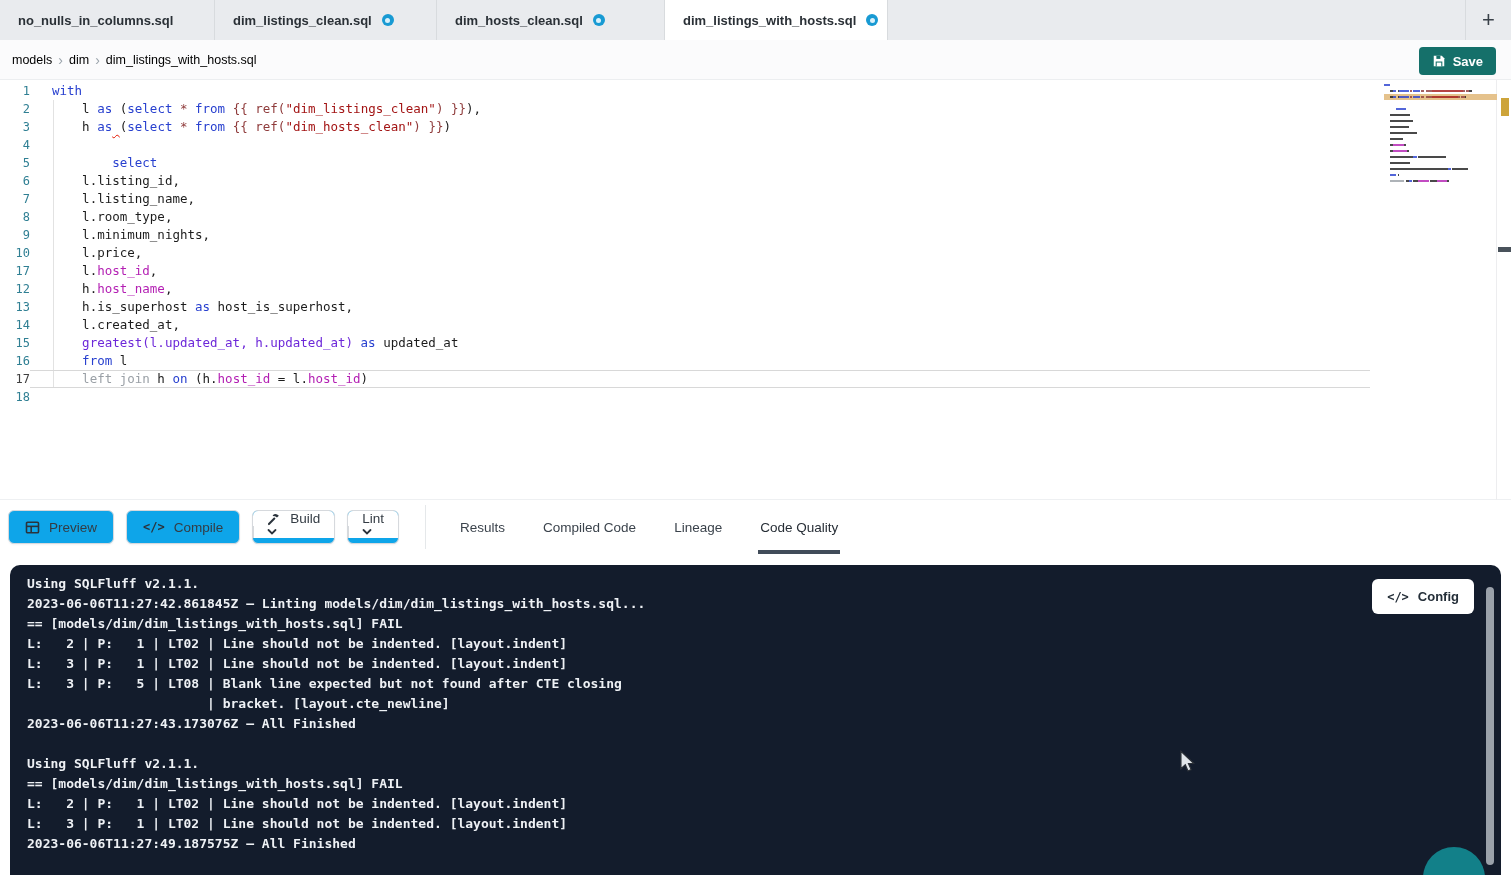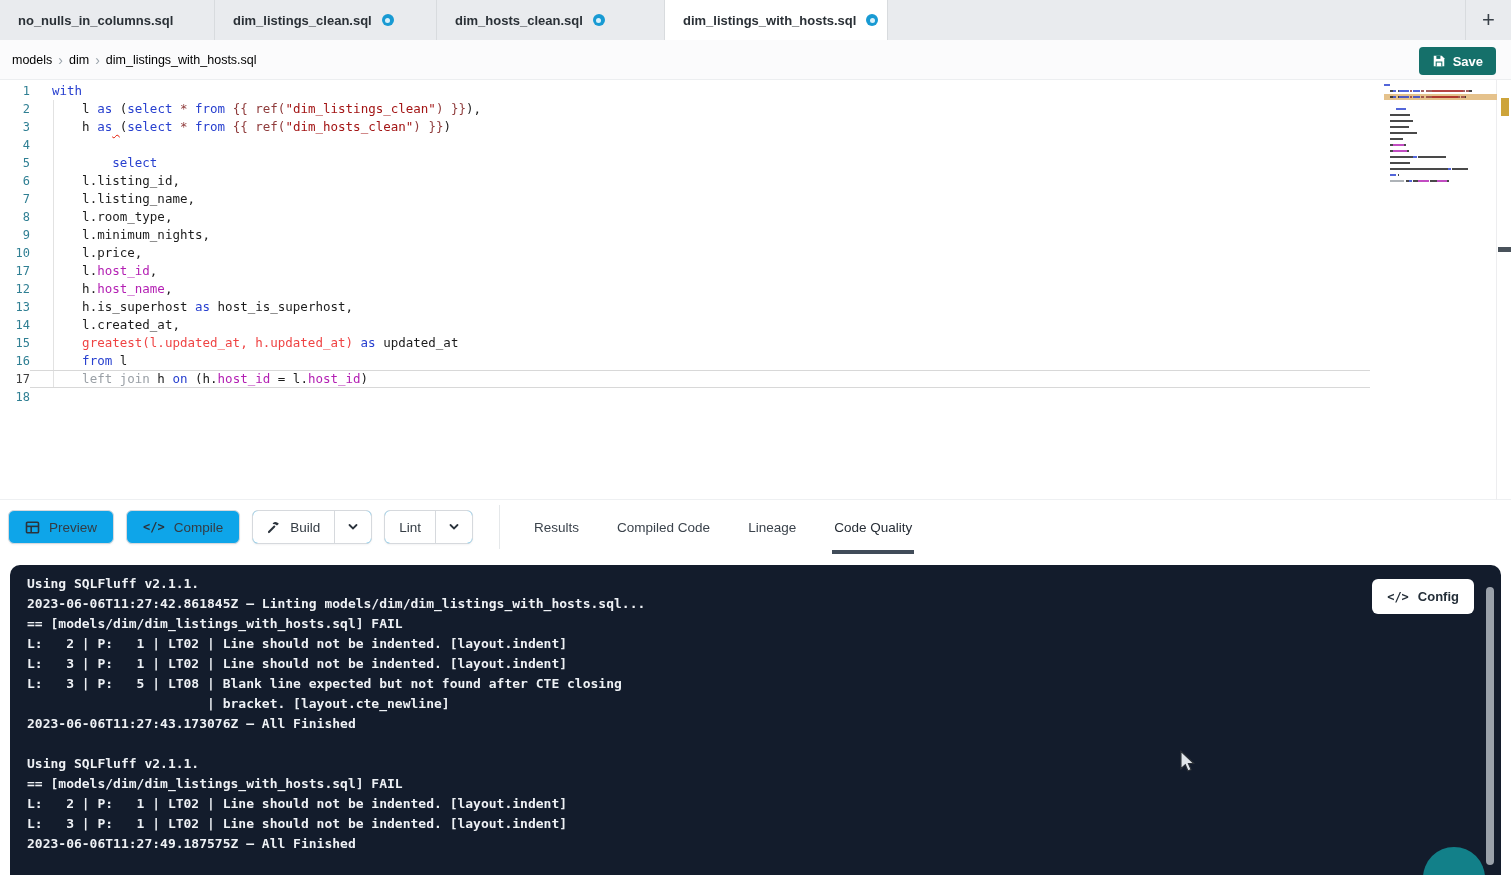--- a/index.html
+++ b/index.html
@@ -53,21 +53,21 @@
   .mk-warn { position:absolute; left:1501px; top:18px; width:8px; height:18px; }
   .mk-dark { position:absolute; left:1498px; top:167px; width:13px; height:5px; background:#49525b; }
 
   
   .actionbar { height:54px; display:flex; align-items:stretch; background:#fff; }
   .btn-group { display:flex; align-items:center; gap:12px; padding-left:8px; }
   .btn, .split { border:1px solid #d6d9dd; border-radius:6px; background:#0ea5e9;
                  box-shadow:0 1px 2px rgba(16,24,40,.05); }
   .btn { height:34px; display:flex; align-items:center; gap:9px; padding:0 16px;
          font-size:13.5px; color:#343c44; font-weight:500; cursor:pointer; }
-  .split { display:flex; overflow:hidden; height:34px; }
+  .split { display:flex; overflow:hidden; height:34px;flex-direction:column; }
   .seg { display:flex; align-items:center; gap:9px; padding:0 14px; font-size:13.5px;
          color:#343c44; font-weight:500; cursor:pointer; background:#fff; }
   .seg.caret { border-left:1px solid #d6d9dd; padding:0 12px; }
   .vdiv { width:1px; background:#e5e8ea; margin:5px 0 5px 26px; }
   .rtabs { display:flex; margin-left:15px; }
   .rtab { display:flex; align-items:center; padding:0 2px; margin:0 17px;
           border-bottom:4px solid transparent; border-top:4px solid transparent;
           font-size:13.5px; color:#3b434c; cursor:pointer; white-space:nowrap; }
   .rtab.active { border-bottom-color:#414c59; color:#272e36; }
 
@@ -196,21 +196,21 @@
       <div class="code-line">
         <span class="gutter">13</span>
         <span class="lcontent"><span style="color: rgb(28, 28, 28);">    h.is_superhost </span><span style="color: rgb(40, 64, 207);">as</span><span style="color: rgb(28, 28, 28);"> host_is_superhost,</span></span>
       </div>
       <div class="code-line">
         <span class="gutter">14</span>
         <span class="lcontent"><span style="color: rgb(28, 28, 28);">    l.created_at,</span></span>
       </div>
       <div class="code-line">
         <span class="gutter">15</span>
-        <span class="lcontent"><span style="color: #ef4444;">    greatest(l.updated_at, h.updated_at) </span><span style="color: rgb(40, 64, 207);">as</span><span style="color: rgb(28, 28, 28);"> updated_at</span></span>
+        <span class="lcontent"><span style="color: #6d28d9;">    greatest(l.updated_at, h.updated_at) </span><span style="color: rgb(40, 64, 207);">as</span><span style="color: rgb(28, 28, 28);"> updated_at</span></span>
       </div>
       <div class="code-line">
         <span class="gutter">16</span>
         <span class="lcontent"><span style="color: rgb(28, 28, 28);">    </span><span style="color: rgb(40, 64, 207);">from</span><span style="color: rgb(28, 28, 28);"> l</span></span>
       </div>
       <div class="code-line current">
         <span class="gutter">17</span>
         <span class="lcontent"><span style="color: rgb(28, 28, 28);">    </span><span style="color: rgb(154, 160, 166);">left join</span><span style="color: rgb(28, 28, 28);"> h </span><span style="color: rgb(40, 64, 207);">on</span><span style="color: rgb(28, 28, 28);"> (h.</span><span style="color: rgb(179, 31, 179);">host_id</span><span style="color: rgb(28, 28, 28);"> = l.</span><span style="color: rgb(179, 31, 179);">host_id</span><span style="color: rgb(28, 28, 28);">)</span></span>
       </div>
       <div class="code-line">

